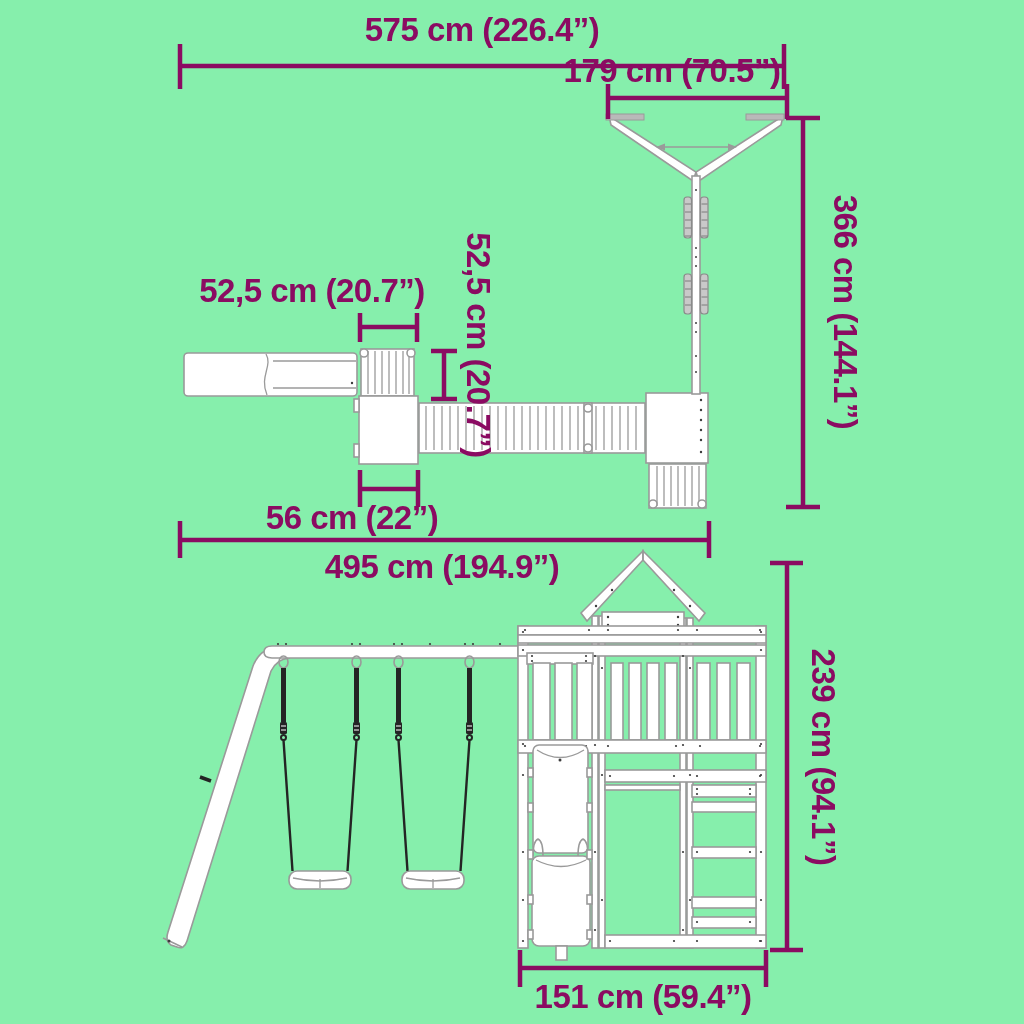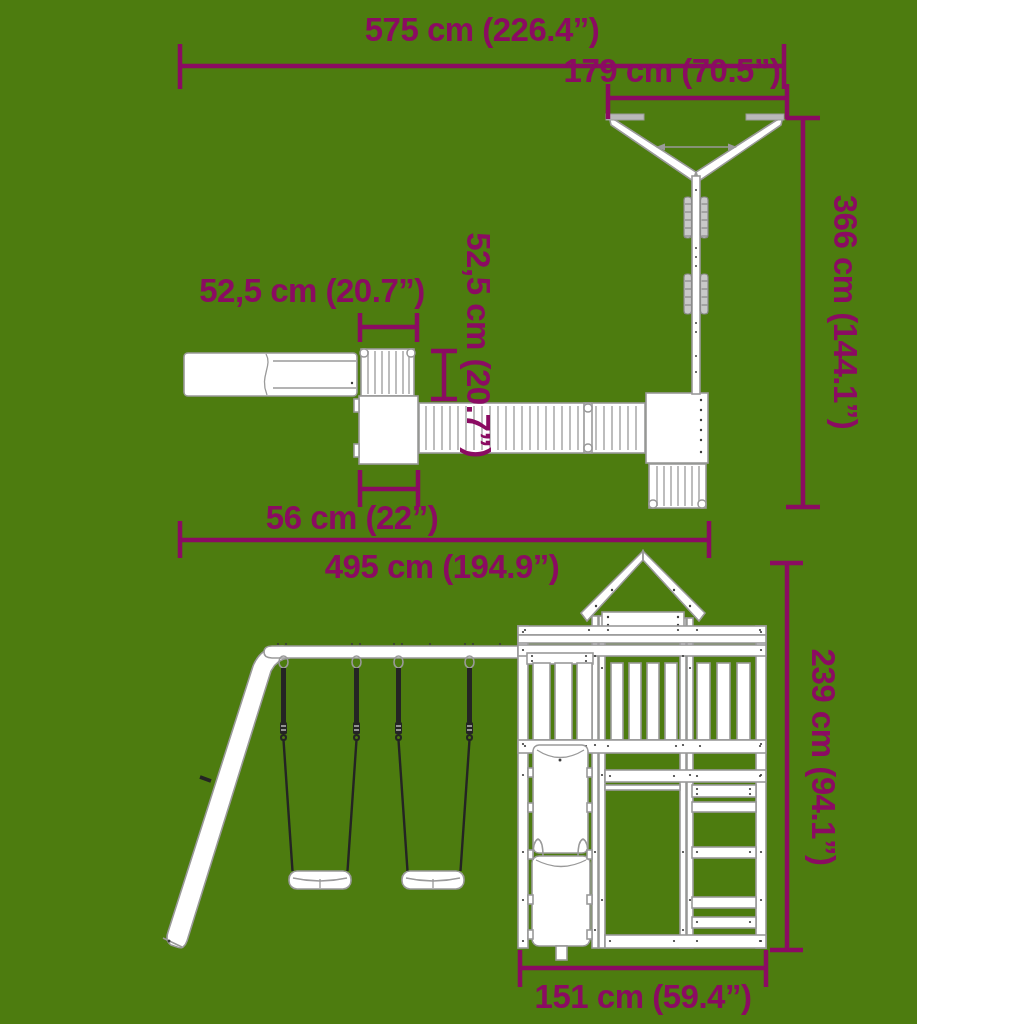--- a/index.html
+++ b/index.html
@@ -1,16 +1,16 @@
 <!DOCTYPE html>
 <html><head>
 <meta charset="utf-8">
 <style>
   html,body{margin:0;padding:0;background:#ffffff;}
-  .stage{width:917px;height:1024px;position:relative;background:#4d7c0f;overflow:hidden;}
+  .stage{width:1024px;height:1024px;position:relative;background:#86efac;overflow:hidden;}
   svg{display:block;}
   
   .art{fill:#ffffff;stroke:#9a9a9a;stroke-width:1.6;}
   .artthin{fill:none;stroke:#9a9a9a;stroke-width:1.3;}
   .artline{fill:none;stroke:#9a9a9a;stroke-width:1.6;}
   .grayfill{fill:#b9b9b9;stroke:#9a9a9a;stroke-width:1;}
   .hatch{fill:none;stroke:#9a9a9a;stroke-width:1.3;}
   .seatplan{fill:#c9c9c9;stroke:#8a8a8a;stroke-width:1.2;}
   .seathatch{fill:none;stroke:#7d7d7d;stroke-width:1;}
   .rope{stroke:#242424;fill:none;}

